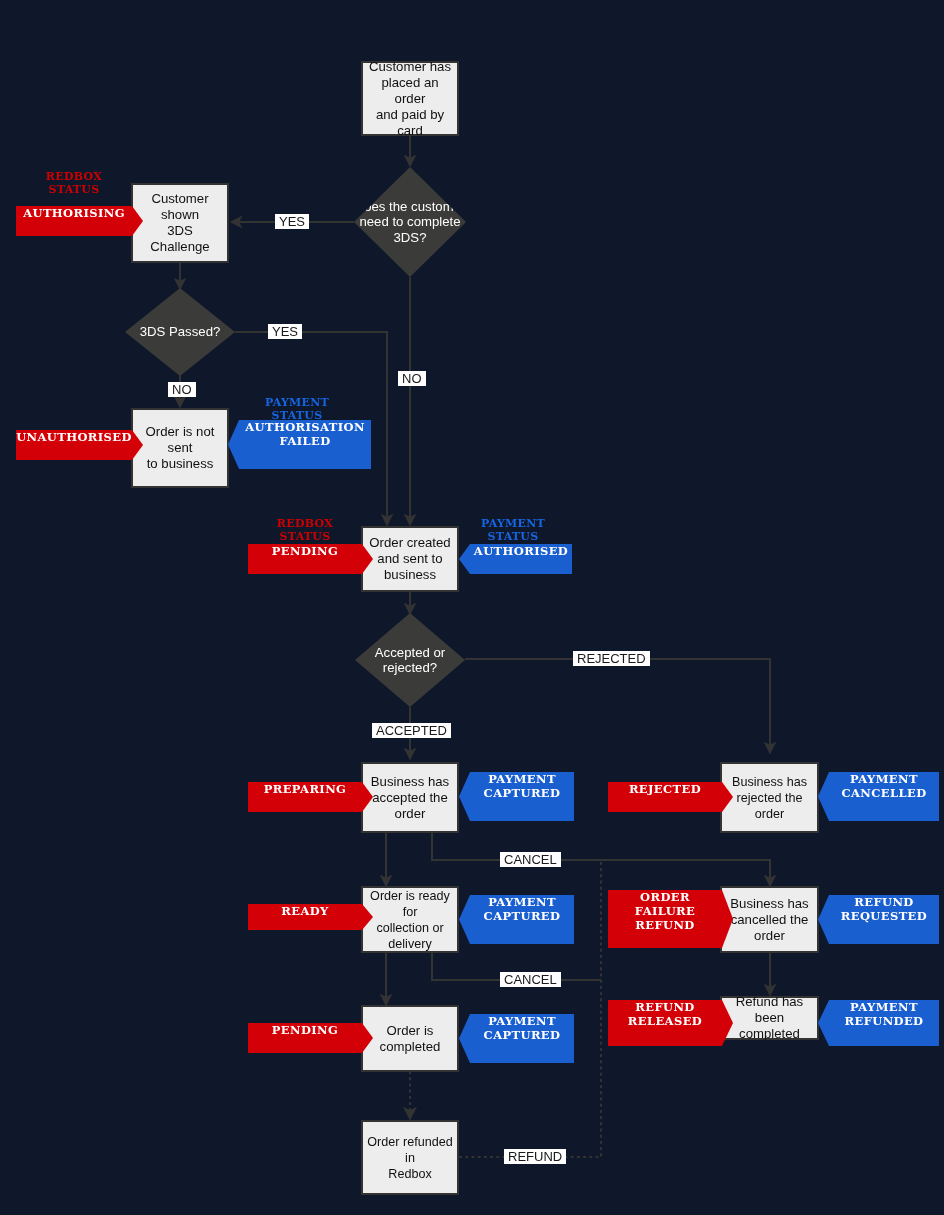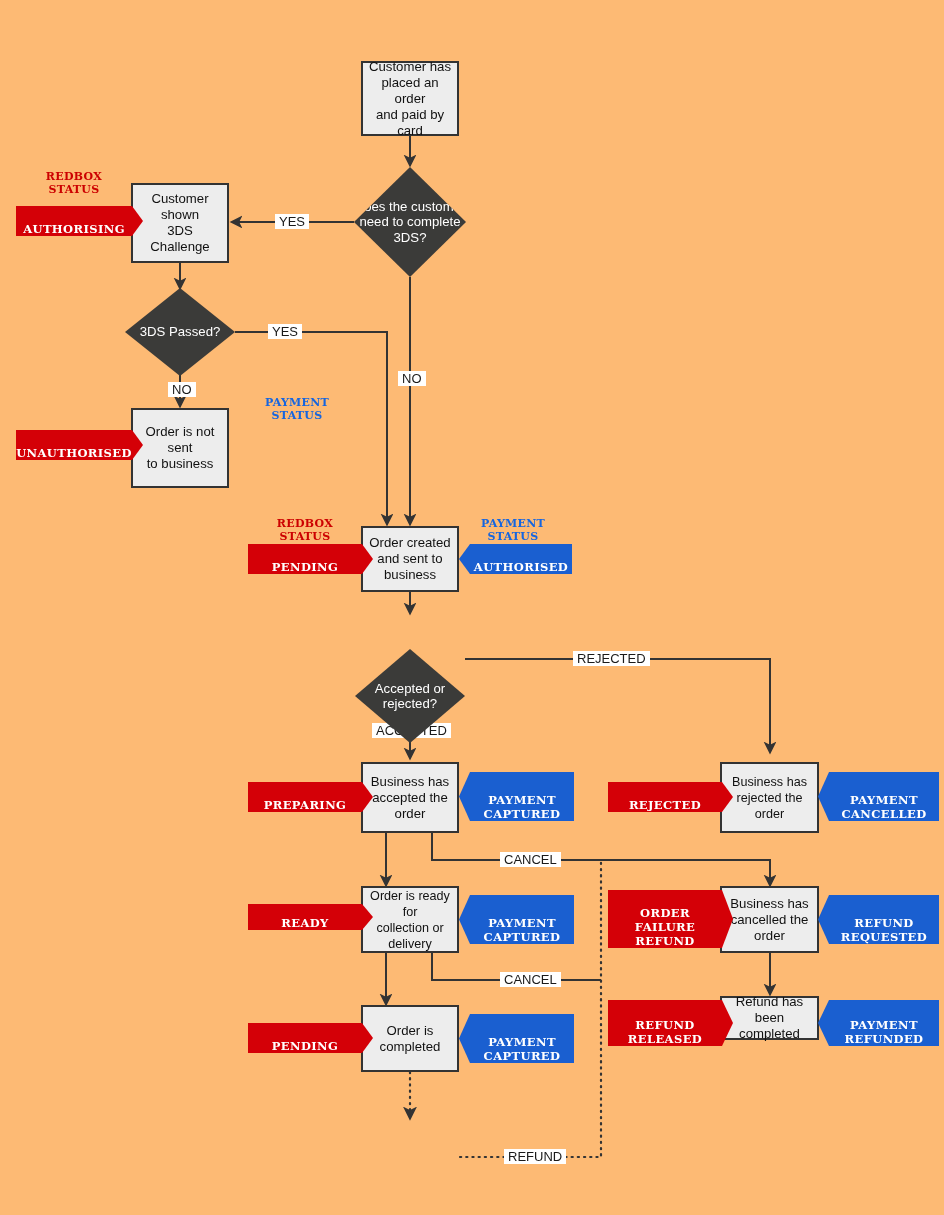--- a/index.html
+++ b/index.html
@@ -1,17 +1,17 @@
 <!DOCTYPE html>
 <html><head>
 <meta charset="utf-8">
 <style>
   html,body{margin:0;padding:0;background:#ffffff;}
   body{font-family:"Liberation Sans",sans-serif;}
-  #canvas{position:relative;width:944px;height:1215px;background:#fdba74;overflow:hidden;}
+  #canvas{position:relative;width:944px;height:1215px;background:#0f172a;overflow:hidden;}
 
   
   .node{
     position:absolute;
     background:#ededed;
     border:2.5px solid #333333;
     box-sizing:border-box;
     display:flex;align-items:center;justify-content:center;
     text-align:center;
     font-size:13.2px;
@@ -35,21 +35,21 @@
   }
   .diamond .dtxt{
     position:relative;
     z-index:2;
     width:115%;
   }
 
   
   .badge{
     position:absolute;
-    display:flex;align-items:flex-end;justify-content:center;
+    display:flex;align-items:flex-start;justify-content:center;
     text-align:center;
     color:#ffffff;
     font-family:"DejaVu Serif","Liberation Serif",serif;
     font-weight:bold;
     font-size:11.5px;
     letter-spacing:.4px;
     line-height:14px;
     z-index:7;
     border-radius:5px;
   }
@@ -198,21 +198,21 @@
     </span>
   </div>
 
   <div class="node" style="left:131px;top:408px;width:98px;height:80px;">
     <span>
       <span>Order is not sent</span>
       <span>to business</span>
     </span>
   </div>
 
-  <div class="diamond" style="left:355px;top:649px;width:110px;height:94px;
+  <div class="diamond" style="left:355px;top:613px;width:110px;height:94px;
               clip-path:polygon(50% 0,100% 50%,50% 100%,0 50%);">
     <span class="dtxt">
       <span>Accepted or</span>
       <span>rejected?</span>
     </span>
   </div>
 
   <div class="node" style="left:361px;top:762px;width:98px;height:71px;">
     <span>
       <span>Business has</span>
@@ -251,20 +251,26 @@
     </span>
   </div>
 
   <div class="node" style="left:720px;top:996px;width:99px;height:44px;">
     <span>
       <span>Refund has been</span>
       <span>completed</span>
     </span>
   </div>
 
+  <div class="node" style="left:361px;top:1120px;width:98px;height:75px;font-size:12.6px;">
+    <span>
+      <span>Order refunded in</span>
+      <span>Redbox</span>
+    </span>
+  </div>
 
   <div class="cap red" style="left:24px;top:171px;width:100px;">
     <div>REDBOX</div>
     <div>STATUS</div>
   </div>
 
   <div class="cap blue" style="left:247px;top:397px;width:100px;">
     <div>PAYMENT</div>
     <div>STATUS</div>
   </div>
@@ -280,20 +286,26 @@
   </div>
 
   <div class="badge red" style="left:16px;top:206px;width:116px;height:30px;">
     <span class="btxt">AUTHORISING</span>
   </div>
 
   <div class="badge red" style="left:16px;top:430px;width:116px;height:30px;">
     <span class="btxt">UNAUTHORISED</span>
   </div>
 
+  <div class="badge blue" style="left:228px;top:420px;width:132px;height:49px;">
+    <span class="btxt">
+      <span style="display:block">AUTHORISATION</span>
+      <span style="display:block">FAILED</span>
+    </span>
+  </div>
 
   <div class="badge red" style="left:248px;top:544px;width:114px;height:30px;">
     <span class="btxt">PENDING</span>
   </div>
 
   <div class="badge blue" style="left:459px;top:544px;width:102px;height:30px;">
     <span class="btxt">AUTHORISED</span>
   </div>
 
   <div class="badge red" style="left:248px;top:782px;width:114px;height:30px;">

